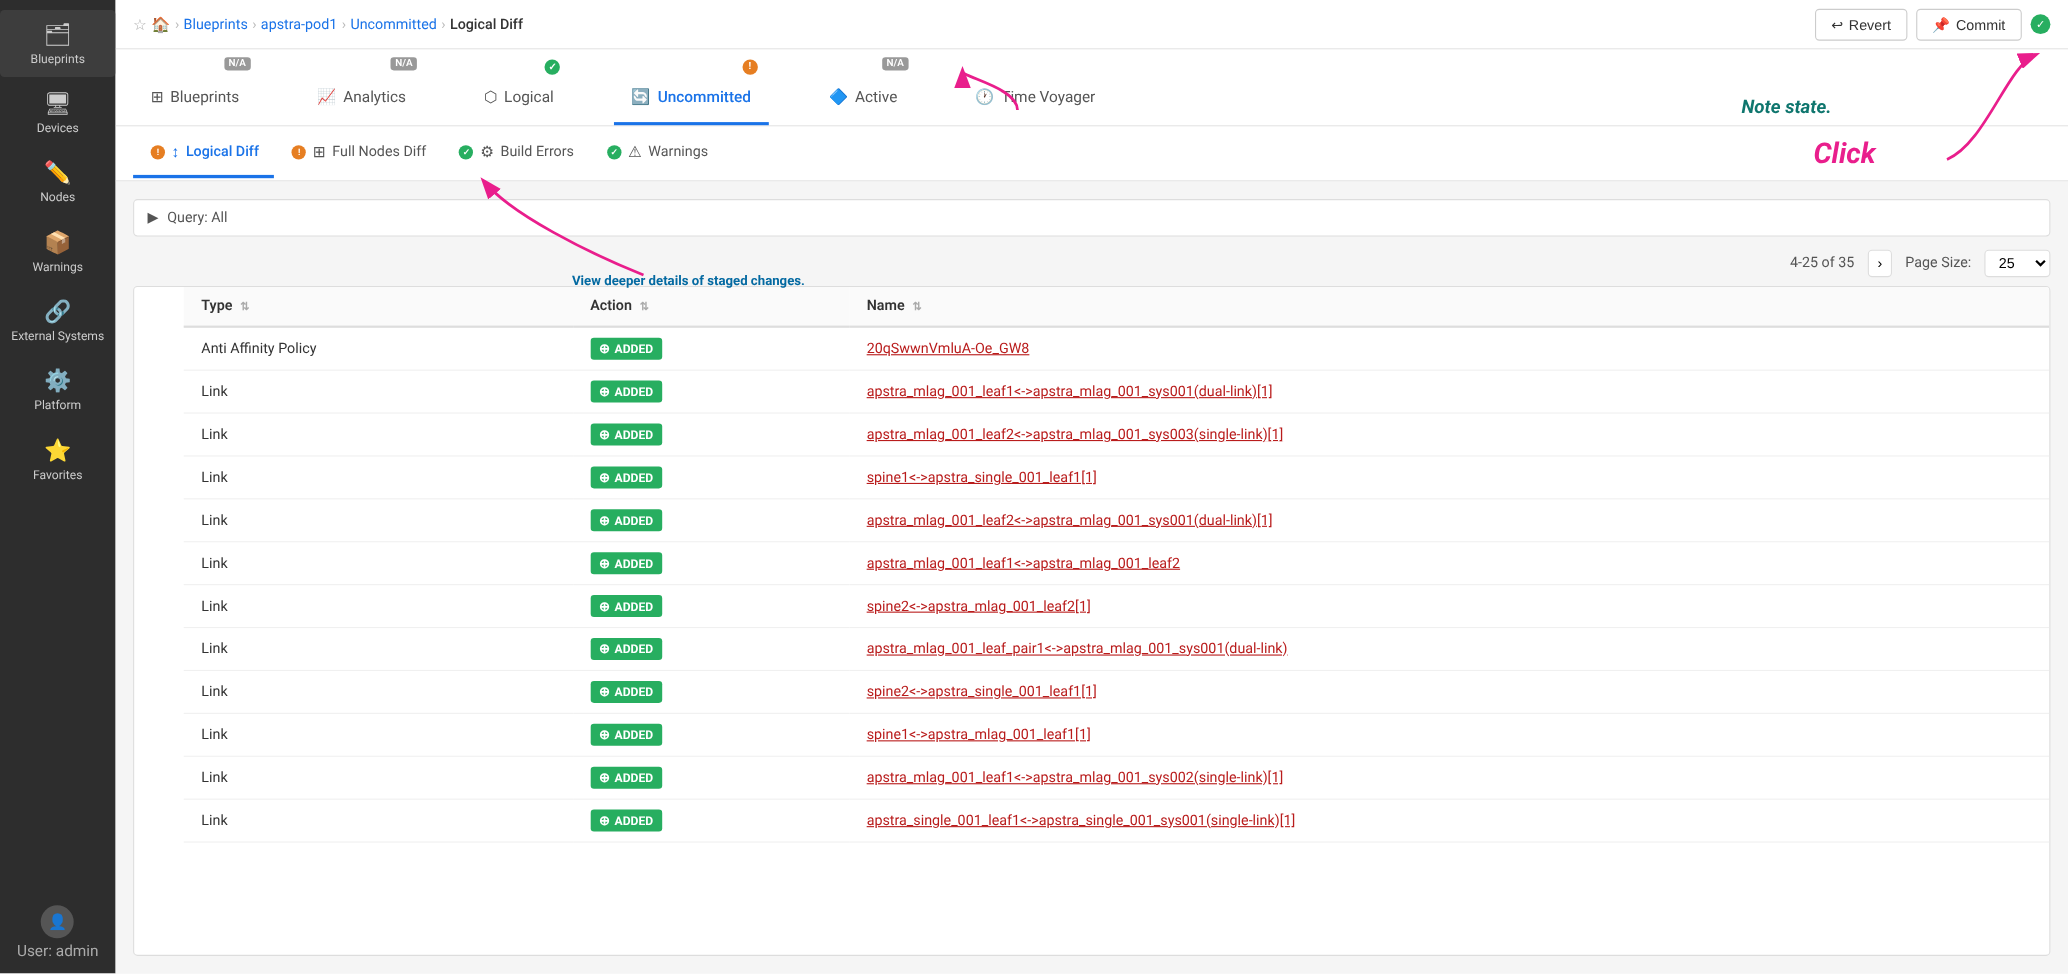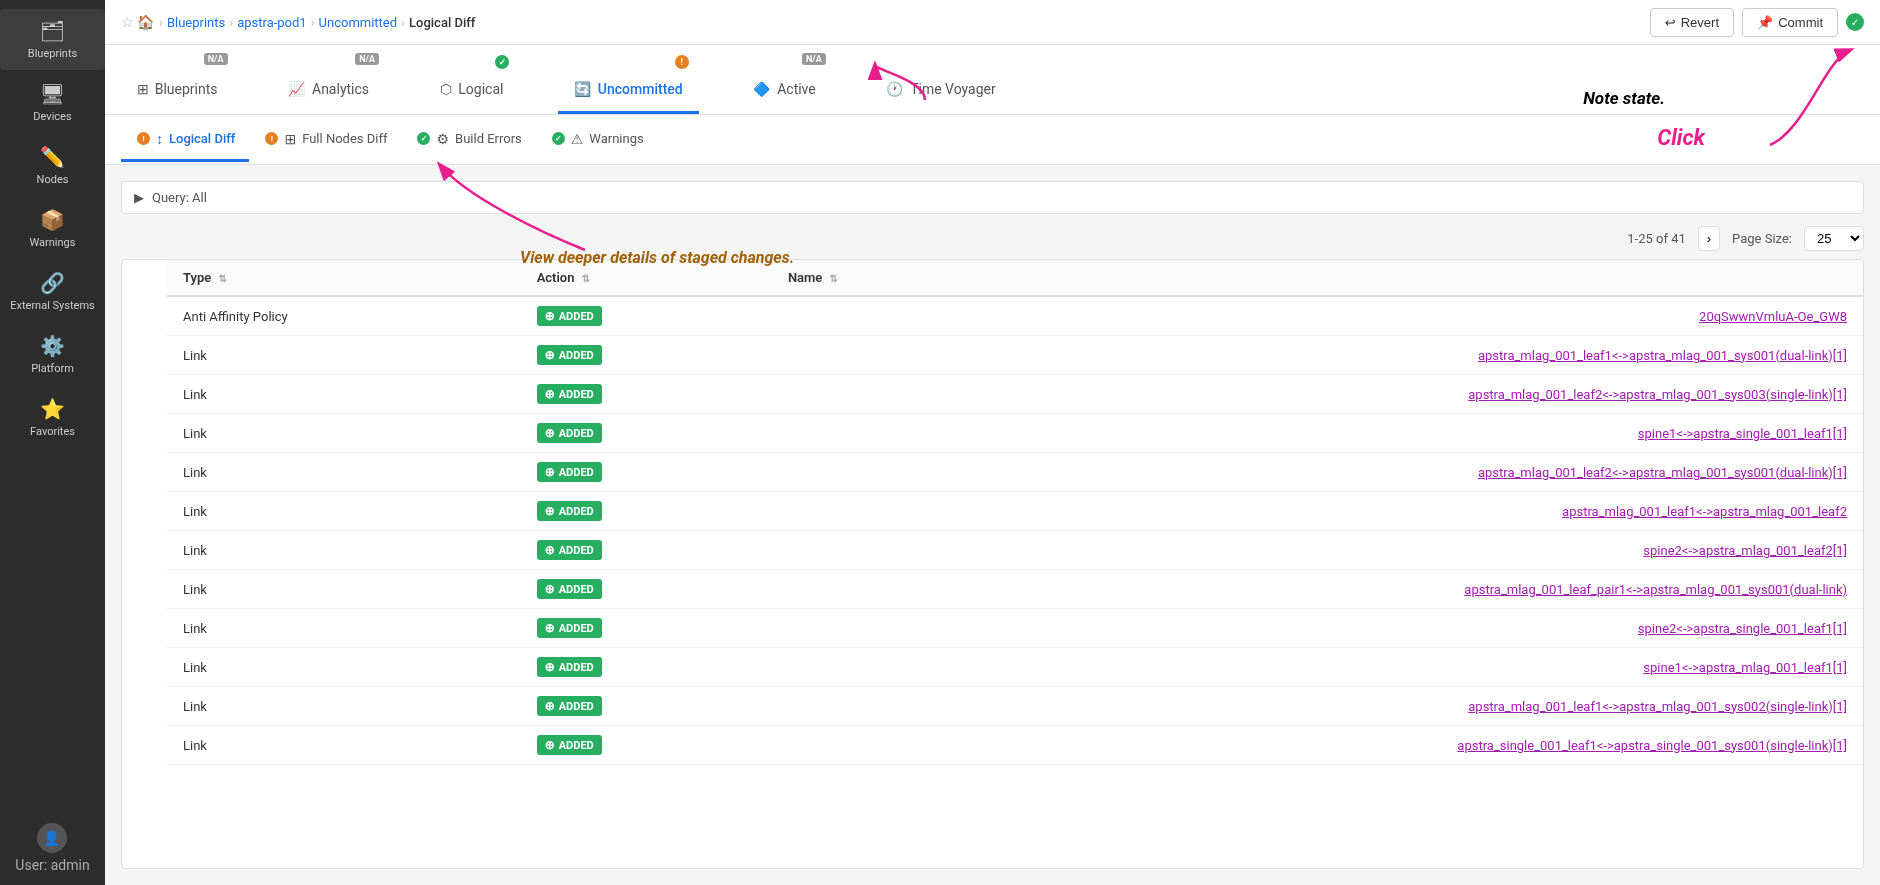--- a/index.html
+++ b/index.html
@@ -361,24 +361,23 @@
       align-items: center;
       gap: 4px;
       background: #27ae60;
       color: #fff;
       border-radius: 3px;
       padding: 3px 8px;
       font-size: 11px;
       font-weight: 700;
     }
     .link-cell {
-      color: #a21caf;
+      color: #b91c1c;
       text-decoration: underline;
       cursor: pointer;
-      text-align: right;
     }
 
     .main-wrapper {
       flex: 1;
       position: relative;
       display: flex;
       flex-direction: column;
       overflow: hidden;
     }
   </style>
@@ -521,21 +520,21 @@
     </div>
 
     <div class="content">
 
       <div class="query-bar">
         <span>▶</span>
         <span>Query: All</span>
       </div>
 
       <div class="pagination-bar">
-        <span>1-25 of 41</span>
+        <span>4-25 of 35</span>
         <button class="pagination-btn">›</button>
         <span>Page Size:</span>
         <select class="page-size-select">
           <option>10</option>
           <option selected="">25</option>
           <option>50</option>
           <option>100</option>
         </select>
       </div>
 
@@ -619,25 +618,25 @@
                 <td class="link-cell">apstra_single_001_leaf1&lt;-&gt;apstra_single_001_sys001(single-link)[1]</td>
               </tr>
             </tbody>
         </table>
       </div>
     </div>
   </div>
 
   <div style="position:absolute;top:0;left:0;width:100%;height:100%;pointer-events:none;z-index:50;">
 
-    <div style="position:absolute;top:88px;right:215px;color:#000000;font-size:17px;font-weight:700;font-style:italic;">Note state.</div>
-
-    <div style="position:absolute;top:125px;right:175px;color:#e91e8c;font-size:22px;font-weight:700;font-style:italic;">Click</div>
-
-    <div style="position:absolute;top:248px;left:415px;color:#a16207;font-size:16px;font-weight:700;font-style:italic;">View deeper details of staged changes.</div>
+    <div style="position:absolute;top:88px;right:215px;color:#0f766e;font-size:17px;font-weight:700;font-style:italic;">Note state.</div>
+
+    <div style="position:absolute;top:125px;right:175px;color:#e91e8c;font-size:26px;font-weight:700;font-style:italic;">Click</div>
+
+    <div style="position:absolute;top:248px;left:415px;color:#0369a1;font-size:12px;font-weight:700;">View deeper details of staged changes.</div>
 
     <svg style="position:absolute;top:0;left:0;width:100%;height:100%;">
 
       <defs>
         <marker id="arrowhead-pink" markerWidth="8" markerHeight="6" refX="6" refY="3" orient="auto">
           <polygon points="0 0, 8 3, 0 6" fill="#e91e8c"></polygon>
         </marker>
       </defs>
 
       <path d="M 820 100 C 820 80, 770 70, 770 65" stroke="#e91e8c" stroke-width="2.5" fill="none" marker-end="url(#arrowhead-pink)"></path>

